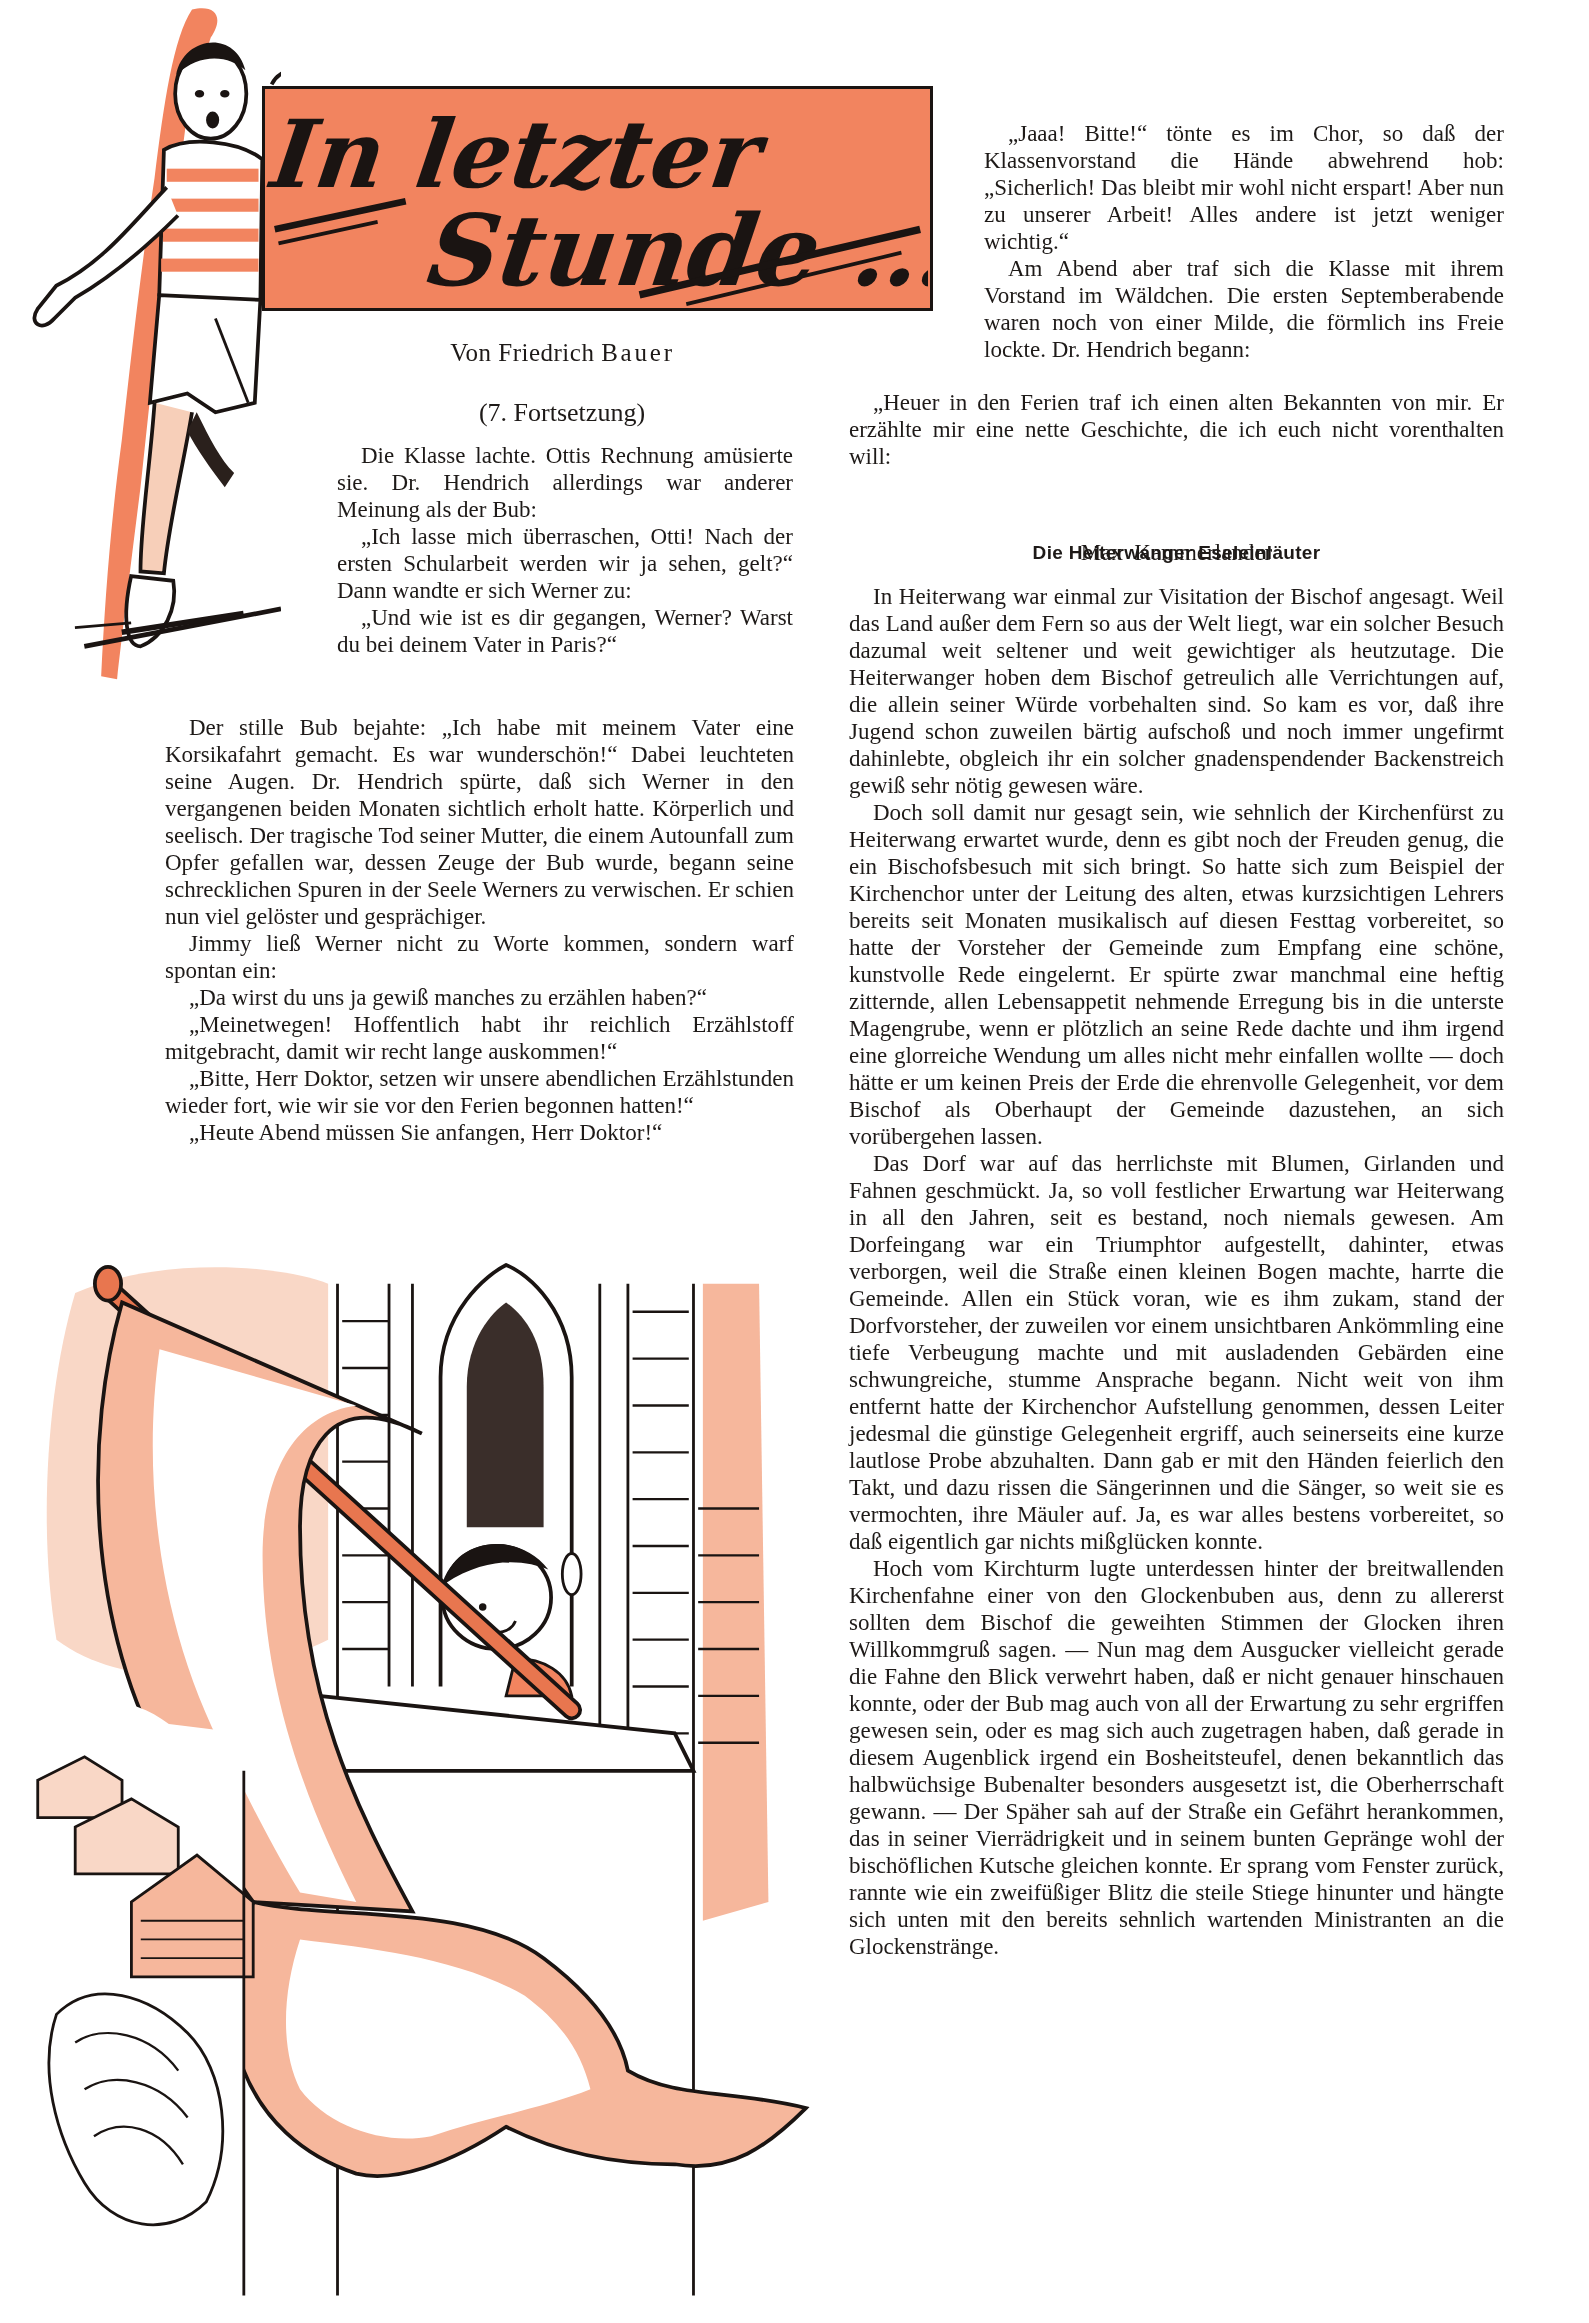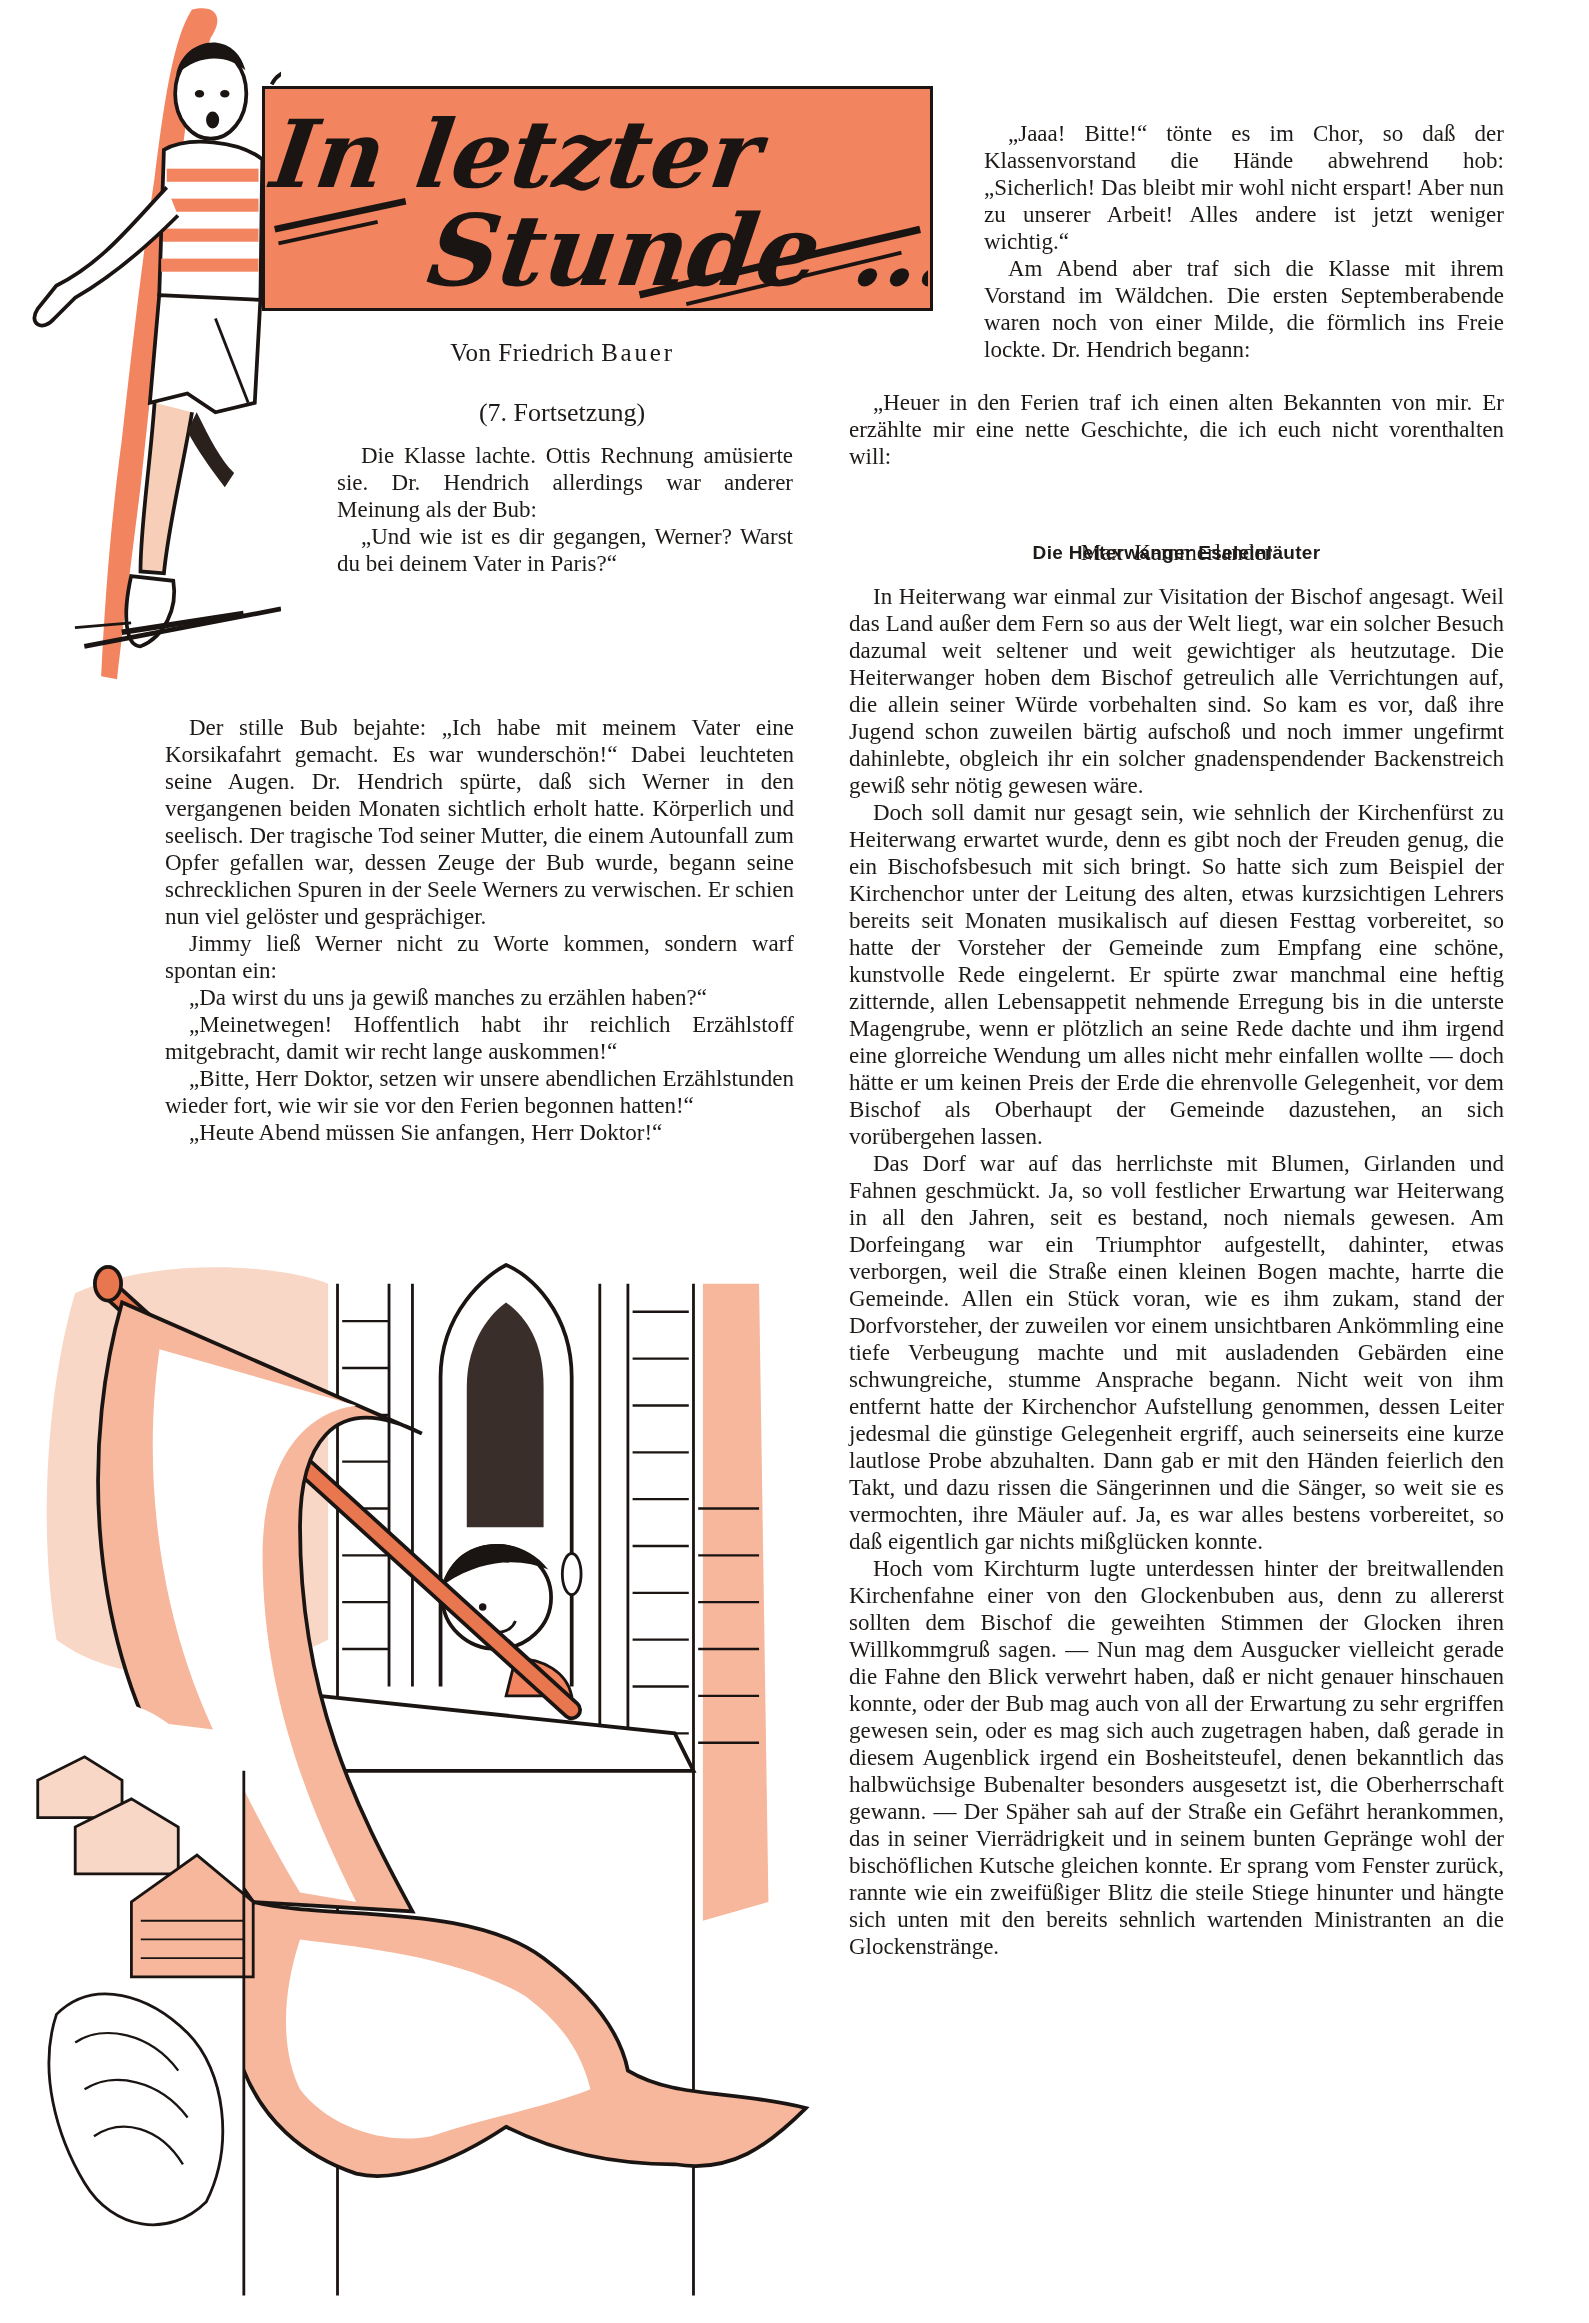--- a/index.html
+++ b/index.html
@@ -86,20 +86,21 @@
 </div>
 
 <div id="byline" class="abs center">
   <span>Von Friedrich</span>
   <span class="spaced">Bauer</span>
 </div>
 <div id="continuation" class="abs center">(7. Fortsetzung)</div>
 
 <div id="col-left-a" class="abs txt">
   <p>Die Klasse lachte. Ottis Rechnung amüsierte sie. Dr. Hendrich allerdings war anderer Meinung als der Bub:</p>
+  <p>„Ich lasse mich überraschen, Otti! Nach der ersten Schularbeit werden wir ja sehen, gelt?“ Dann wandte er sich Werner zu:</p>
   <p>„Und wie ist es dir gegangen, Werner? Warst du bei deinem Vater in Paris?“</p>
 </div>
 <div id="col-left-b" class="abs txt">
   <p>Der stille Bub bejahte: „Ich habe mit meinem Vater eine Korsikafahrt gemacht. Es war wunderschön!“ Dabei leuchteten seine Augen. Dr. Hendrich spürte, daß sich Werner in den vergangenen beiden Monaten sichtlich erholt hatte. Körperlich und seelisch. Der tragische Tod seiner Mutter, die einem Autounfall zum Opfer gefallen war, dessen Zeuge der Bub wurde, begann seine schrecklichen Spuren in der Seele Werners zu verwischen. Er schien nun viel gelöster und gesprächiger.</p>
   <p>Jimmy ließ Werner nicht zu Worte kommen, sondern warf spontan ein:</p>
   <p>„Da wirst du uns ja gewiß manches zu erzählen haben?“</p>
   <p>„Meinetwegen! Hoffentlich habt ihr reichlich Erzählstoff mitgebracht, damit wir recht lange auskommen!“</p>
   <p>„Bitte, Herr Doktor, setzen wir unsere abendlichen Erzählstunden wieder fort, wie wir sie vor den Ferien begonnen hatten!“</p>
   <p>„Heute Abend müssen Sie anfangen, Herr Doktor!“</p>
 </div>

